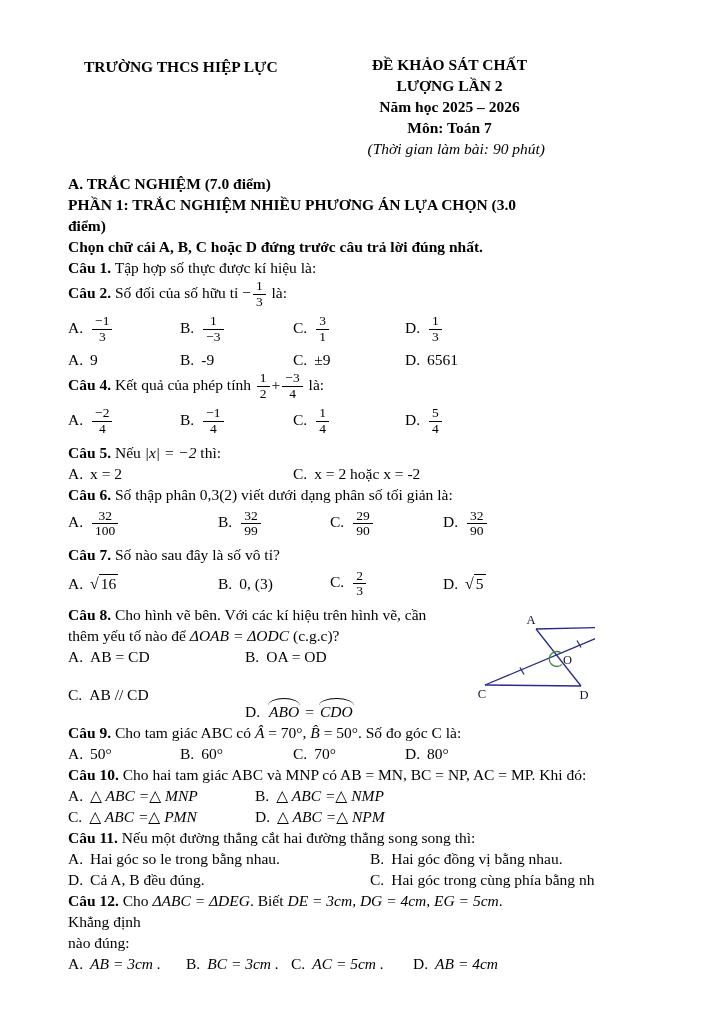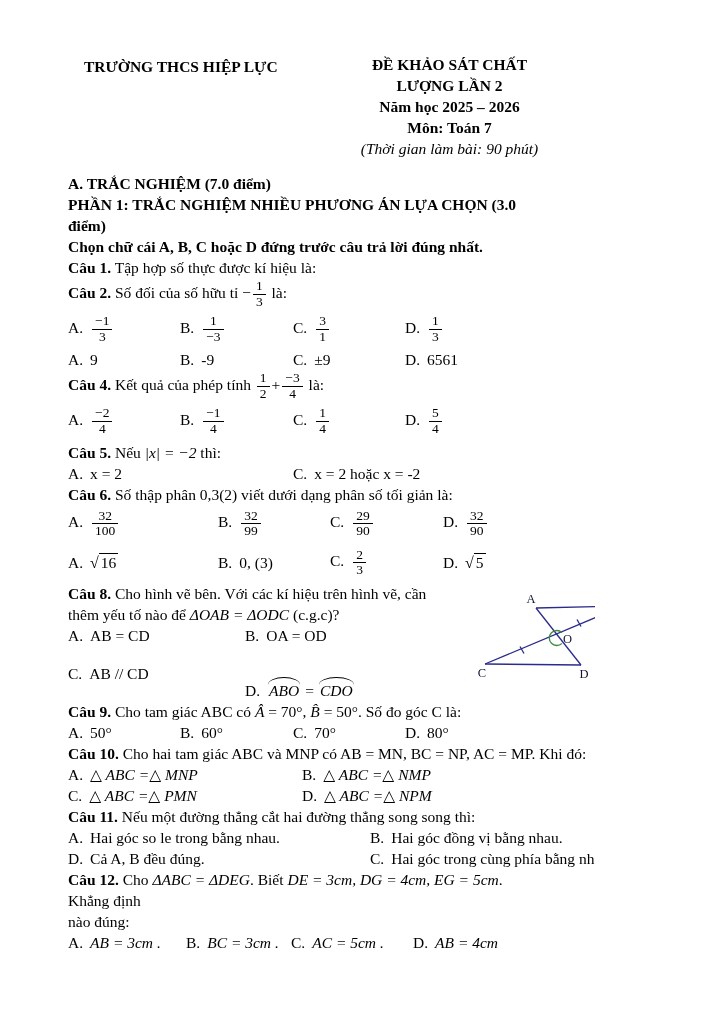--- a/index.html
+++ b/index.html
@@ -9,36 +9,36 @@
     font-size:15.5px;line-height:21px;overflow:hidden;box-sizing:border-box;
     padding:54px 50px 0 68px;
   }
   b,.b{font-weight:bold;}
   .it{font-style:italic;}
   
   .hdr{display:flex;margin-bottom:14px;}
   .hdr-left{flex:0 0 270px;padding-left:16px;font-weight:bold;padding-top:2px;}
   .hdr-right{flex:1;text-align:center;}
   .hdr-right .l1,.hdr-right .l2,.hdr-right .l3{font-weight:bold;}
-  .hdr-right .l4{font-style:italic;}
+  .hdr-right .l4{font-style:italic;text-align:right;}
   
   .headings div{font-weight:bold;}
   
   .qline{white-space:nowrap;}
   .qwrap .qline{white-space:normal;}
   .ql{font-weight:bold;margin-top:7px;}
   .opts{display:grid;align-items:center;}
   .opts .opt{white-space:nowrap;}
   .ol{margin-right:7px;}
   .o4a{grid-template-columns:112px 113px 112px auto;}
   .o4b{grid-template-columns:150px 112px 113px auto;}
   .o4c{grid-template-columns:118px 105px 122px auto;}
   .o2q5{grid-template-columns:225px auto;}
   .o2q8{grid-template-columns:177px auto;}
-  .o2q10{grid-template-columns:187px auto;gap:47px;}
+  .o2q10{grid-template-columns:187px auto;}
   .o2q11{grid-template-columns:302px auto;}
   .tall{padding:3px 0 4px 0;}
   
   .frac{display:inline-block;vertical-align:middle;text-align:center;line-height:1.08;font-size:13.5px;margin:1px 2px;}
   .frac .fn{display:block;padding:0 3px;}
   .frac .fd{display:block;border-top:1px solid #000;padding:0 3px;}
   
   .sq{white-space:nowrap;}
   .sq .rs{font-size:16px;}
   .sq .rc{border-top:1.2px solid #000;padding:0 2px;}
@@ -121,20 +121,21 @@
     <div class="qline"><b class="ql">Câu 6.</b> <span>Số thập phân 0,3(2) viết dưới dạng phân số tối giản là:</span></div>
     <div class="opts o4b tall">
       <span class="opt"><span class="ol">A.</span><span class="frac"><span class="fn">32</span><span class="fd">100</span></span></span>
       <span class="opt"><span class="ol">B.</span><span class="frac"><span class="fn">32</span><span class="fd">99</span></span></span>
       <span class="opt"><span class="ol">C.</span><span class="frac"><span class="fn">29</span><span class="fd">90</span></span></span>
       <span class="opt"><span class="ol">D.</span><span class="frac"><span class="fn">32</span><span class="fd">90</span></span></span>
     </div>
   </div>
 
   <div class="q">
+    <div class="qline"><b class="ql">Câu 7.</b> <span>Số nào sau đây là số vô tỉ?</span></div>
     <div class="opts o4b tall">
       <span class="opt"><span class="ol">A.</span><span class="sq"><span class="rs">√</span><span class="rc">16</span></span></span>
       <span class="opt"><span class="ol">B.</span><span>0, (3)</span></span>
       <span class="opt"><span class="ol">C.</span><span class="frac"><span class="fn">2</span><span class="fd">3</span></span></span>
       <span class="opt"><span class="ol">D.</span><span class="sq"><span class="rs">√</span><span class="rc">5</span></span></span>
     </div>
   </div>
 
   <div class="q q8 qwrap">
     <div class="txt">

